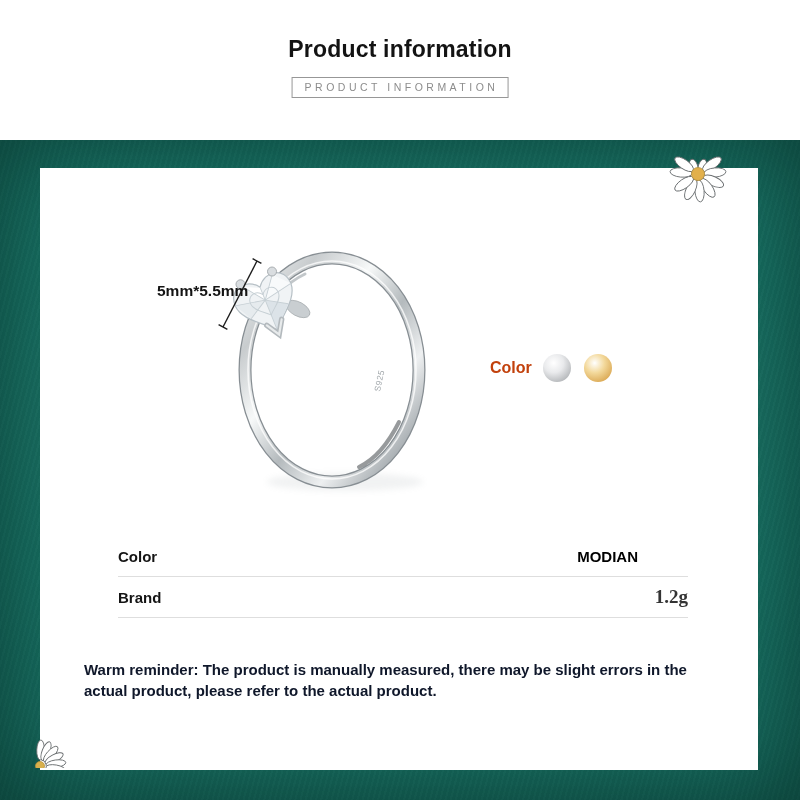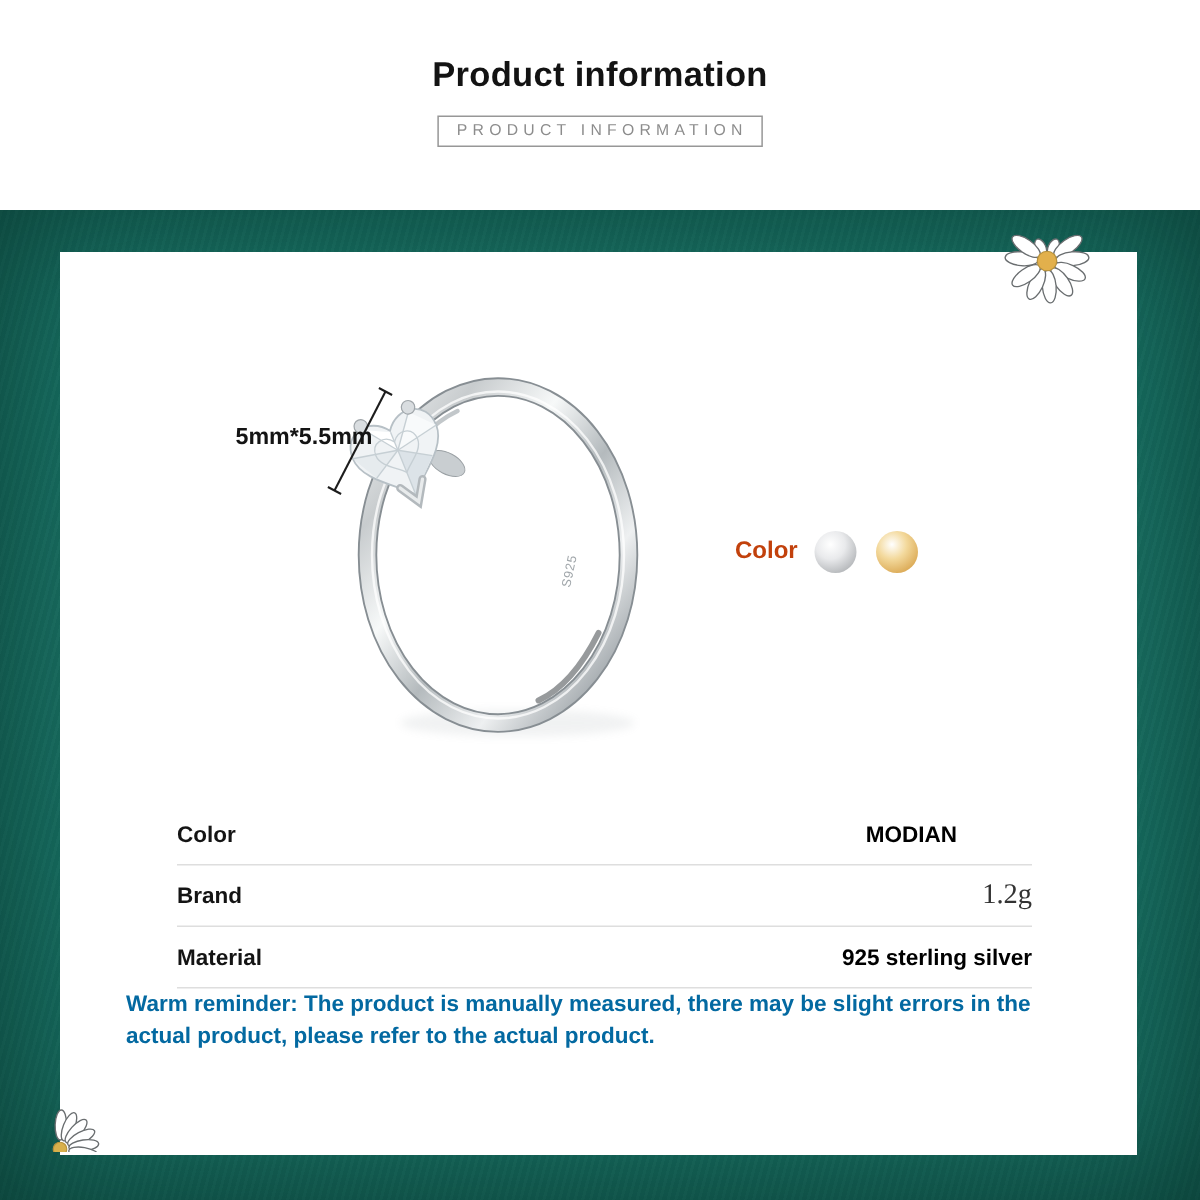--- a/index.html
+++ b/index.html
@@ -55,28 +55,28 @@
   
   .spec-table{position:absolute;left:118px;top:536px;width:570px;}
   .spec-row{
     height:40px;border-bottom:1px solid #dedede;
     display:flex;align-items:center;justify-content:space-between;
   }
   .spec-label{font-size:15px;font-weight:bold;color:#141414;}
   .spec-value{font-size:15px;font-weight:bold;color:#000000;}
   .spec-row.brand .spec-value{padding-right:50px;}
   .spec-row.weight .spec-value{
-    font-family:"Liberation Serif", serif;font-weight:normal;
+    font-family:"Liberation Serif", serif;font-weight:bold;
     font-size:19px;color:#333333;
   }
 
   
   .reminder{
     position:absolute;left:84px;top:659px;width:650px;
-    font-size:15px;font-weight:bold;color:#0369a1;line-height:21px;
+    font-size:15px;font-weight:bold;color:#0f172a;line-height:21px;
   }
 
   
   .daisy-top{position:absolute;left:666px;top:156px;width:64px;height:52px;}
   .daisy-bottom{position:absolute;left:30px;top:732px;width:40px;height:36px;}
 </style>
 </head>
 <body>
 
 <div class="screen">
@@ -193,24 +193,20 @@
 
   <div class="spec-table">
     <div class="spec-row brand">
       <span class="spec-label">Color</span>
       <span class="spec-value">MODIAN</span>
     </div>
     <div class="spec-row weight">
       <span class="spec-label">Brand</span>
       <span class="spec-value">1.2g</span>
     </div>
-    <div class="spec-row material">
-      <span class="spec-label">Material</span>
-      <span class="spec-value">925 sterling silver</span>
-    </div>
   </div>
 
   <div class="reminder">Warm reminder: The product is manually measured, there may be slight errors in the actual product, please refer to the actual product.</div>
 
   <svg class="daisy-bottom" viewBox="0 0 40 36">
     <g transform="translate(10,34)" stroke="#6a6e70" stroke-width="0.9" fill="#ffffff">
       <g transform="rotate(2)">
           <ellipse cx="0" cy="-16" rx="3.8" ry="10"></ellipse>
         </g>
       <g transform="rotate(22)">

